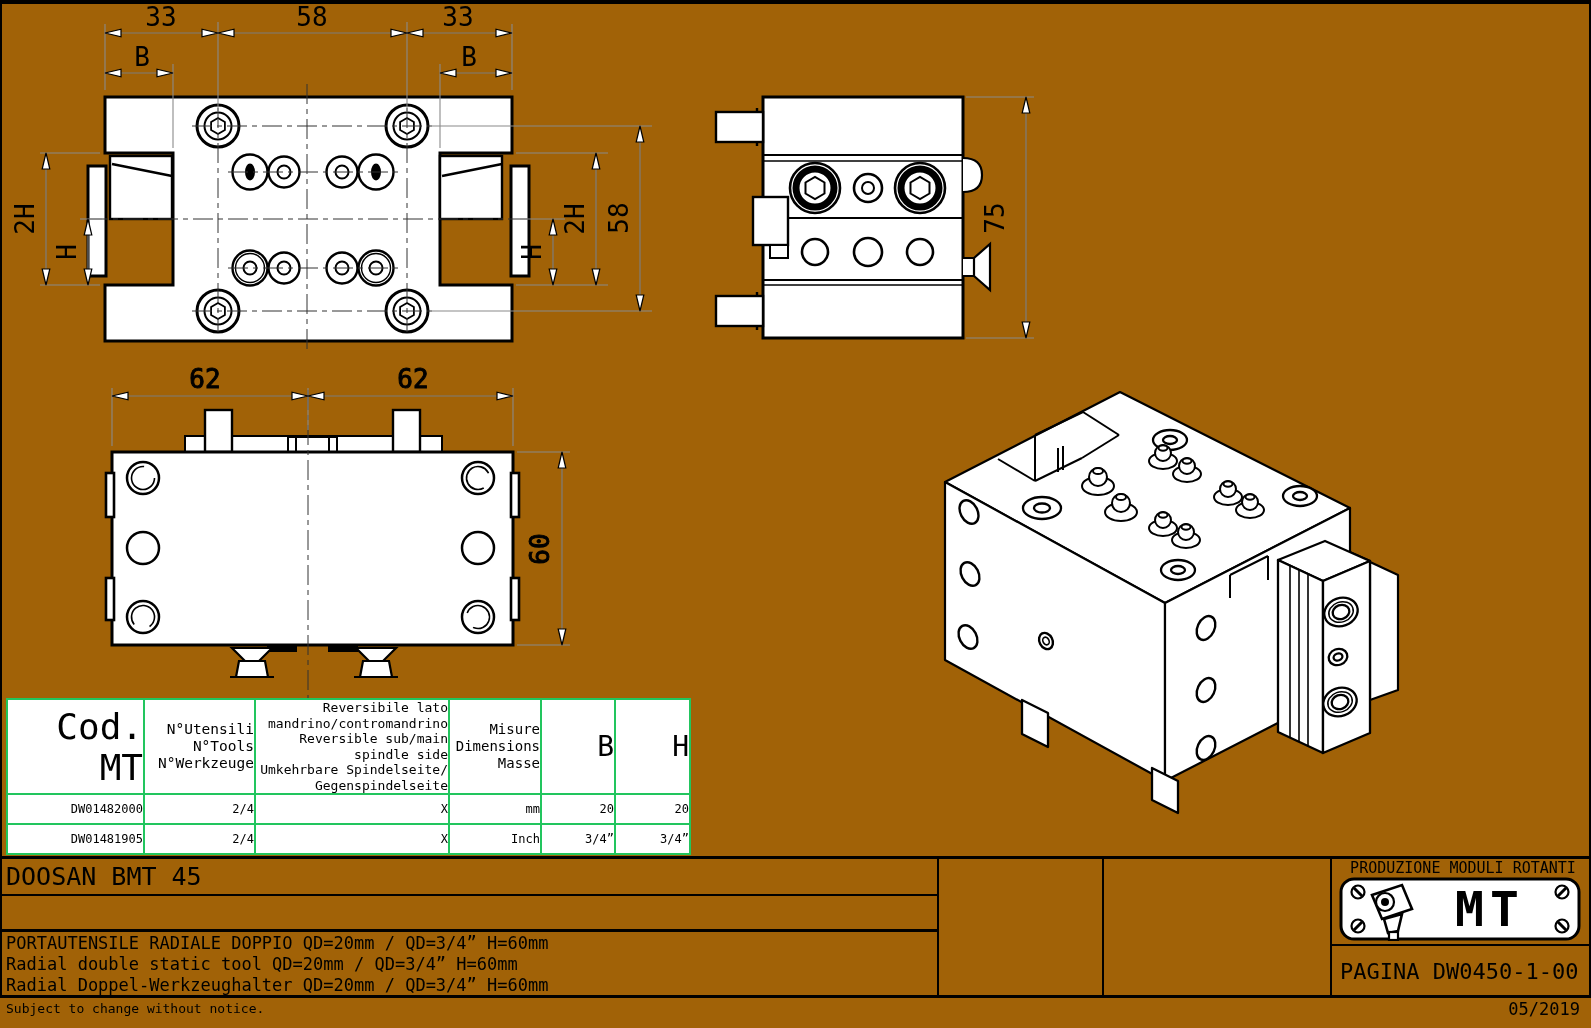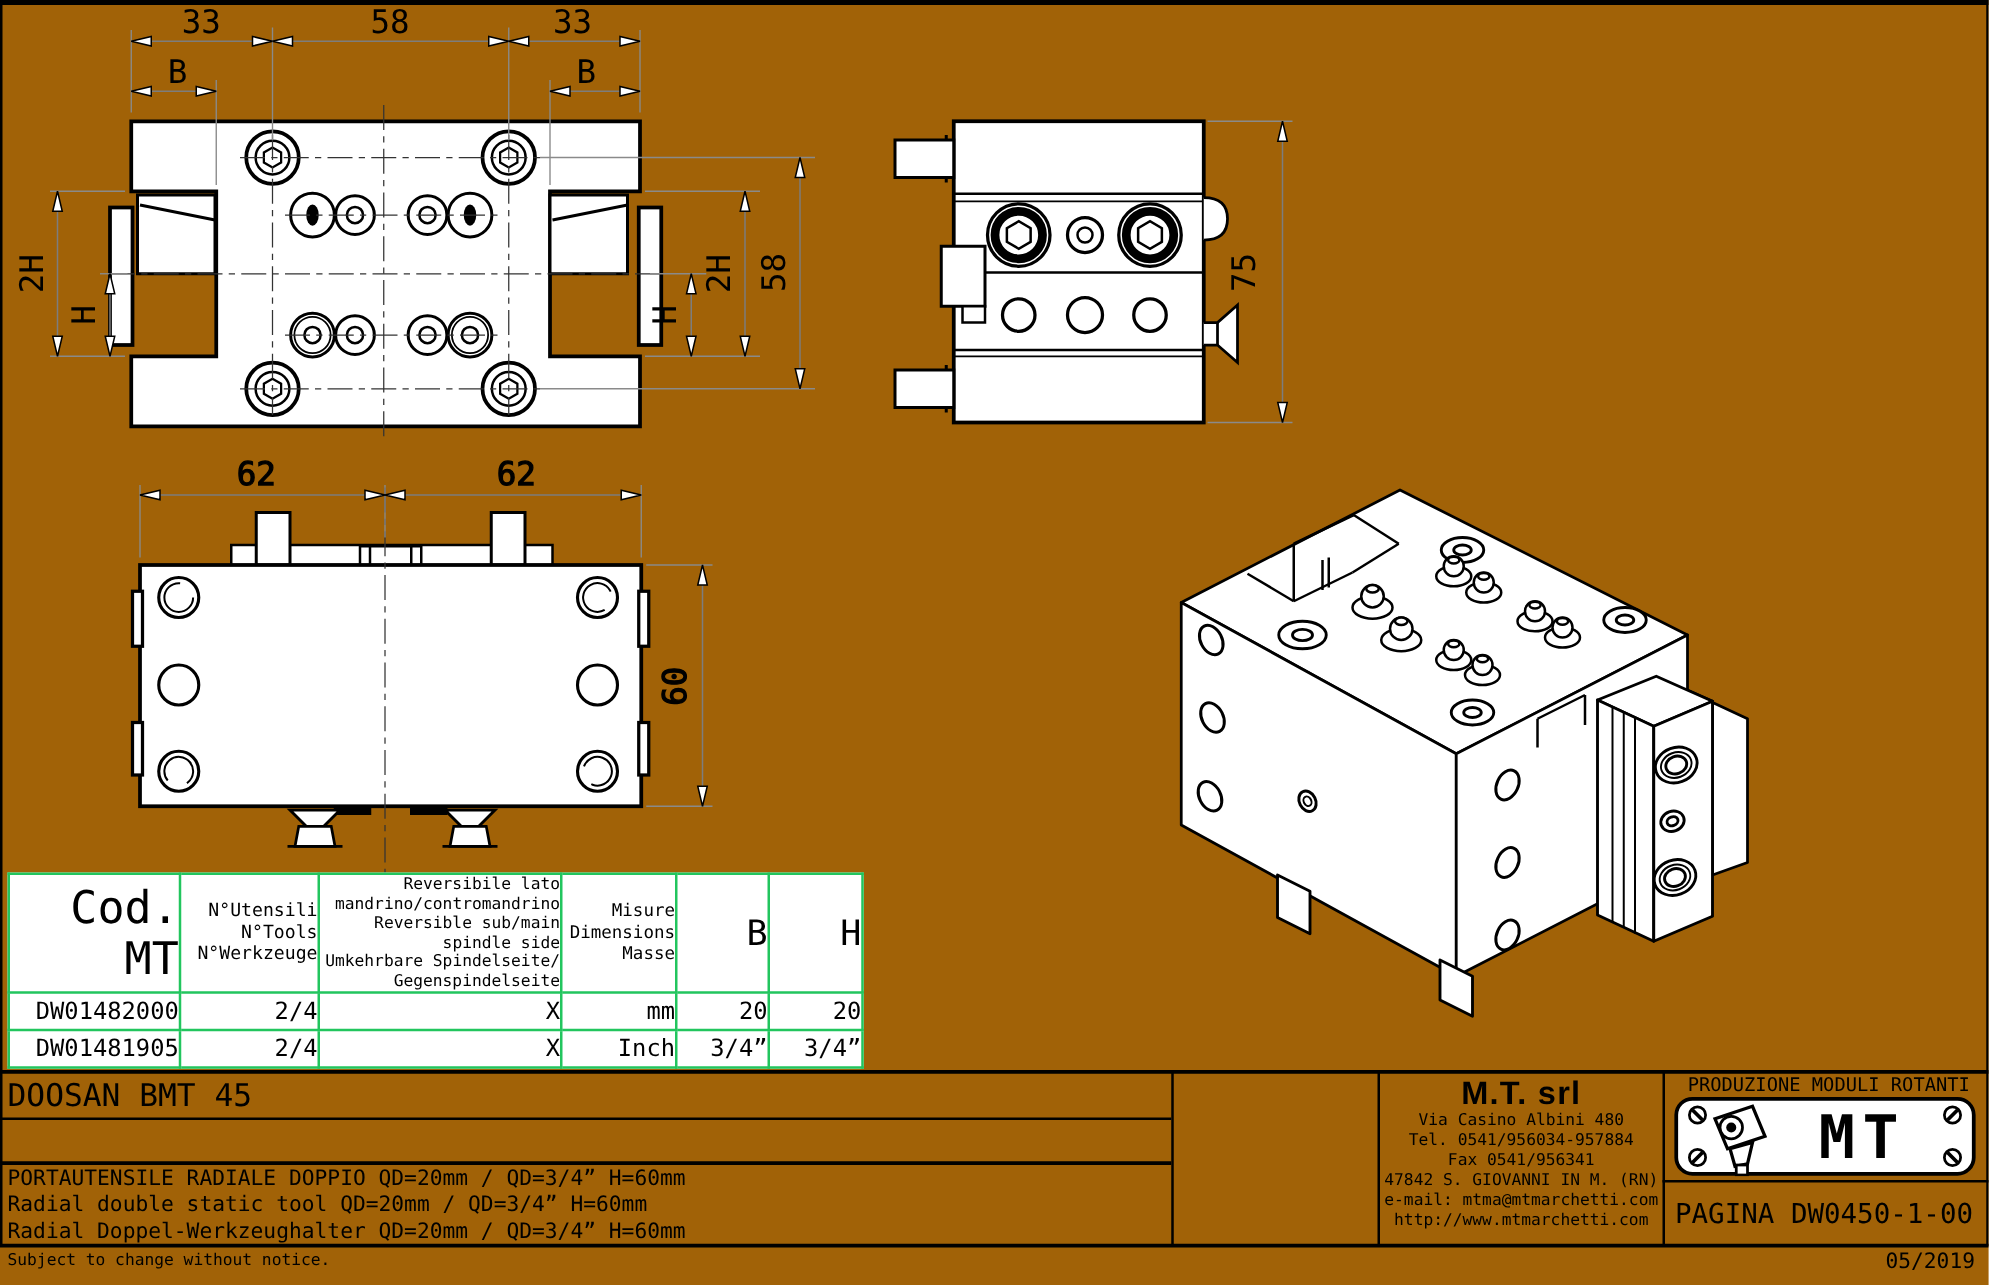--- a/index.html
+++ b/index.html
@@ -11,21 +11,21 @@
 svg text{font-family:"DejaVu Sans Mono","Liberation Mono",monospace;fill:#000}
 .dimtxt{font-size:26px}
 
 table.spec{position:absolute;left:6px;top:698px;border-collapse:collapse;table-layout:fixed;background:#fff}
 table.spec td{border:2px solid #22c55e;text-align:right;vertical-align:middle;overflow:hidden;white-space:pre-line}
 td.c-cod{font-size:36px}
 td.c-tools{font-size:14.5px;line-height:17px}
 td.c-rev{font-size:13px;line-height:15.5px}
 td.c-mis{font-size:14px;line-height:17px}
 td.c-bh{font-size:28px}
-td.c-data{font-size:19px;height:30px}
+td.c-data{font-size:12px;height:30px}
 tr.hdr td{height:90px}
 
 .tb-text{position:absolute;white-space:nowrap;overflow:hidden}
 .addr{font-size:13px;line-height:16px;text-align:center}
 .mtname{font-family:"Liberation Sans",sans-serif;font-weight:bold;font-size:26px;line-height:30px;text-align:center;letter-spacing:1px}
 </style>
 </head>
 <body>
 
 <div class="page">
@@ -457,29 +457,20 @@
   <div class="hline" style="left:0;top:929px;width:937px;height:3px"></div>
 
   <div class="tb-text" style="left:6px;top:933px;width:928px;font-size:17px;line-height:21px">PORTAUTENSILE RADIALE DOPPIO QD=20mm / QD=3/4” H=60mm</div>
   <div class="tb-text" style="left:6px;top:954px;width:928px;font-size:17px;line-height:21px">Radial double static tool QD=20mm / QD=3/4” H=60mm</div>
   <div class="tb-text" style="left:6px;top:975px;width:928px;font-size:17px;line-height:21px">Radial Doppel-Werkzeughalter QD=20mm / QD=3/4” H=60mm</div>
 
   <div class="vline" style="left:937px;top:856px;width:2px;height:141px"></div>
   <div class="vline" style="left:1102px;top:856px;width:2px;height:141px"></div>
   <div class="vline" style="left:1330px;top:856px;width:2px;height:141px"></div>
 
-  <div class="abs" style="left:1104px;top:859px;width:226px;height:136px">
-    <div class="mtname">M.T. srl</div>
-    <div class="addr">Via Casino Albini 480</div>
-    <div class="addr">Tel. 0541/956034-957884</div>
-    <div class="addr">Fax 0541/956341</div>
-    <div class="addr">47842 S. GIOVANNI IN M. (RN)</div>
-    <div class="addr">e-mail: mtma@mtmarchetti.com</div>
-    <div class="addr">http://www.mtmarchetti.com</div>
-  </div>
 
   <div class="tb-text" style="left:1332px;top:859px;width:262px;font-size:15px;line-height:18px;text-align:center">PRODUZIONE MODULI ROTANTI</div>
   <svg class="abs" style="left:1338px;top:877px" width="244" height="64" viewBox="0 0 244 64">
     <rect x="3" y="2" width="238" height="60" rx="13" fill="#fff" stroke="#000" stroke-width="3"></rect>
     <g stroke="#000" fill="#fff">
       <g transform="translate(20,15)">
           <circle r="6.5" stroke-width="2.2"></circle>
           <line x1="-4" y1="-4" x2="4" y2="4" stroke-width="3"></line>
         </g>
       <g transform="translate(224,15)">

